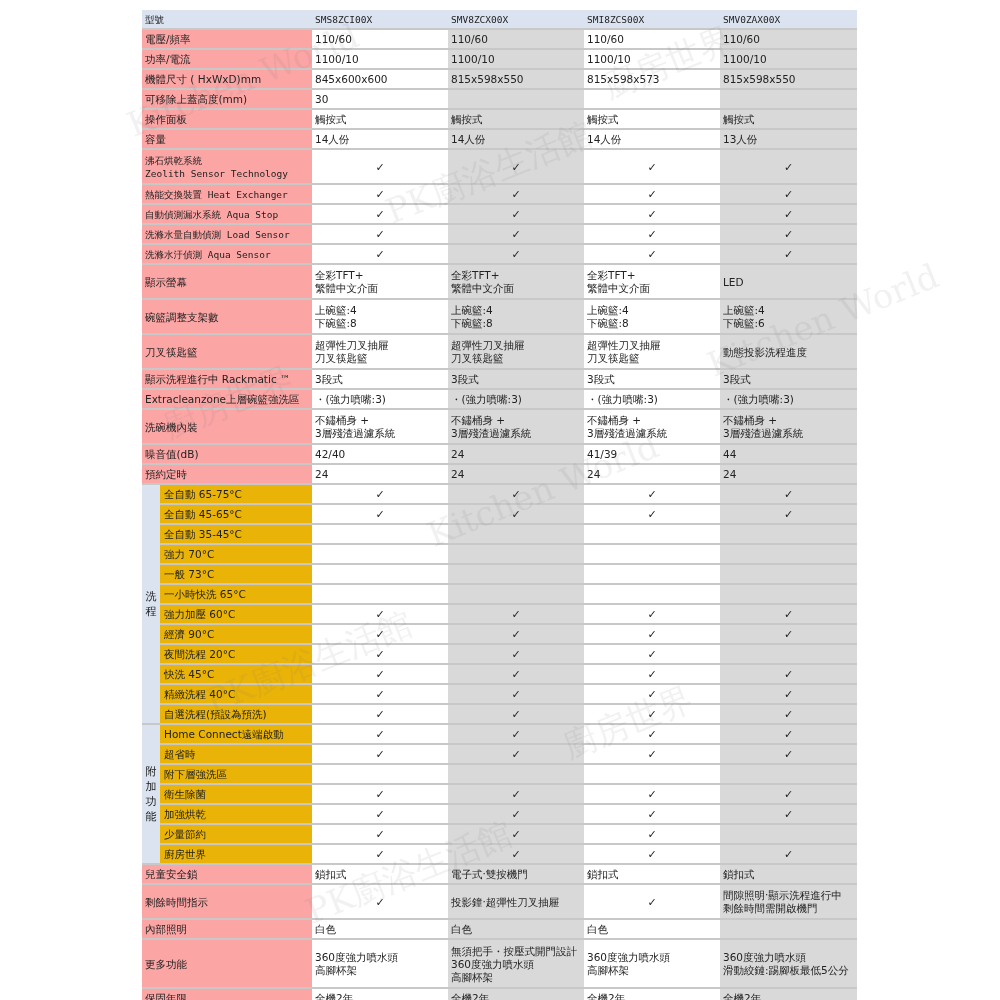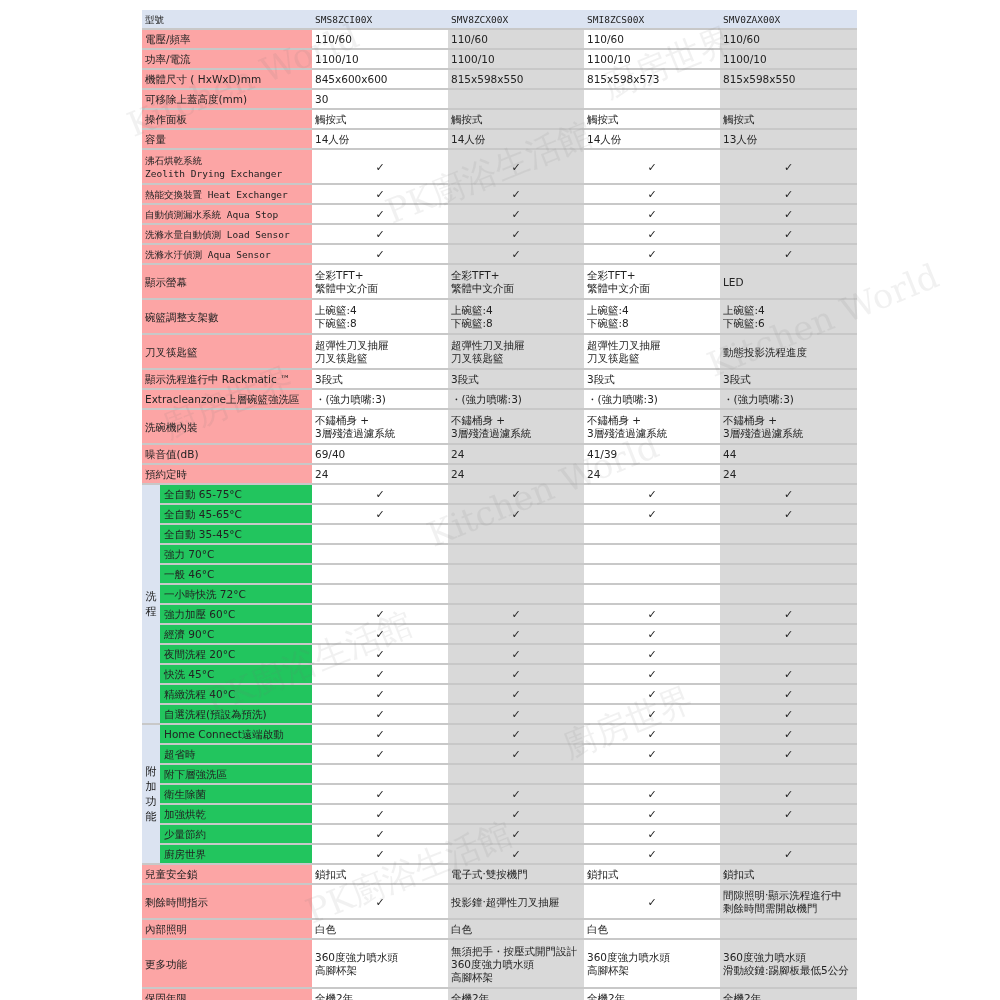--- a/index.html
+++ b/index.html
@@ -11,21 +11,21 @@
        border-bottom:2px solid #c8c8c8; height:17px; overflow:hidden; white-space:nowrap; }
   td.label { background:#fca5a5; }
   td.mono { font-family:"DejaVu Sans Mono","Liberation Mono",monospace; font-size:9.5px; }
   td.c1, td.c3 { background:#ffffff; }
   td.c2, td.c4 { background:#d9d9d9; }
   tr.header td { background:#dbe3f1; font-family:"DejaVu Sans Mono","Liberation Mono",monospace; font-size:9.5px; }
   tr.tall td { height:32px; }
   tr.tall3 td { height:46px; }
   td.check { text-align:center; font-size:11px; }
   td.group { background:#dbe3f1; text-align:center; white-space:normal; font-size:11px; line-height:15px; padding:0; border-bottom:2px solid #c8c8c8; width:18px; }
-  td.sub { background:#22c55e; padding-left:4px; }
+  td.sub { background:#eab308; padding-left:4px; }
   .watermark { position:absolute; left:0; top:0; width:1000px; height:1000px; pointer-events:none;
                color:rgba(120,120,120,0.10); font-family:"DejaVu Serif",serif; font-size:34px; }
   .watermark div { position:absolute; white-space:nowrap; transform:rotate(-22deg); }
   .ml { white-space:normal; }
 </style>
 </head>
 <body>
 
 <div class="sheet">
 <table>
@@ -83,21 +83,21 @@
         <tr>
           <td class="label" colspan="2">容量</td>
           <td class="c1">14人份</td>
           <td class="c2">14人份</td>
           <td class="c3">14人份</td>
           <td class="c4">13人份</td>
         </tr>
         <tr class="tall">
           <td class="label mono ml" colspan="2">
             <div>沸石烘乾系統</div>
-            <div>Zeolith Drying Exchanger</div>
+            <div>Zeolith Sensor Technology</div>
           </td>
           <td class="c1 check">✓</td>
           <td class="c2 check">✓</td>
           <td class="c3 check">✓</td>
           <td class="c4 check">✓</td>
         </tr>
         <tr>
           <td class="label mono ml" colspan="2">
             <div>熱能交換裝置 Heat Exchanger</div>
           </td>
@@ -218,21 +218,21 @@
             <div>不鏽桶身 +</div>
             <div>3層殘渣過濾系統</div>
           </td>
           <td class="c4 ml">
             <div>不鏽桶身 +</div>
             <div>3層殘渣過濾系統</div>
           </td>
         </tr>
         <tr>
           <td class="label" colspan="2">噪音值(dB)</td>
-          <td class="c1">69/40</td>
+          <td class="c1">42/40</td>
           <td class="c2">24</td>
           <td class="c3">41/39</td>
           <td class="c4">44</td>
         </tr>
         <tr>
           <td class="label" colspan="2">預約定時</td>
           <td class="c1">24</td>
           <td class="c2">24</td>
           <td class="c3">24</td>
           <td class="c4">24</td>
@@ -262,28 +262,28 @@
           <td class="c4 check"></td>
         </tr>
         <tr>
           <td class="sub">強力 70°C</td>
           <td class="c1 check"></td>
           <td class="c2 check"></td>
           <td class="c3 check"></td>
           <td class="c4 check"></td>
         </tr>
         <tr>
-          <td class="sub">一般 46°C</td>
+          <td class="sub">一般 73°C</td>
           <td class="c1 check"></td>
           <td class="c2 check"></td>
           <td class="c3 check"></td>
           <td class="c4 check"></td>
         </tr>
         <tr>
-          <td class="sub">一小時快洗 72°C</td>
+          <td class="sub">一小時快洗 65°C</td>
           <td class="c1 check"></td>
           <td class="c2 check"></td>
           <td class="c3 check"></td>
           <td class="c4 check"></td>
         </tr>
         <tr>
           <td class="sub">強力加壓 60°C</td>
           <td class="c1 check">✓</td>
           <td class="c2 check">✓</td>
           <td class="c3 check">✓</td>

